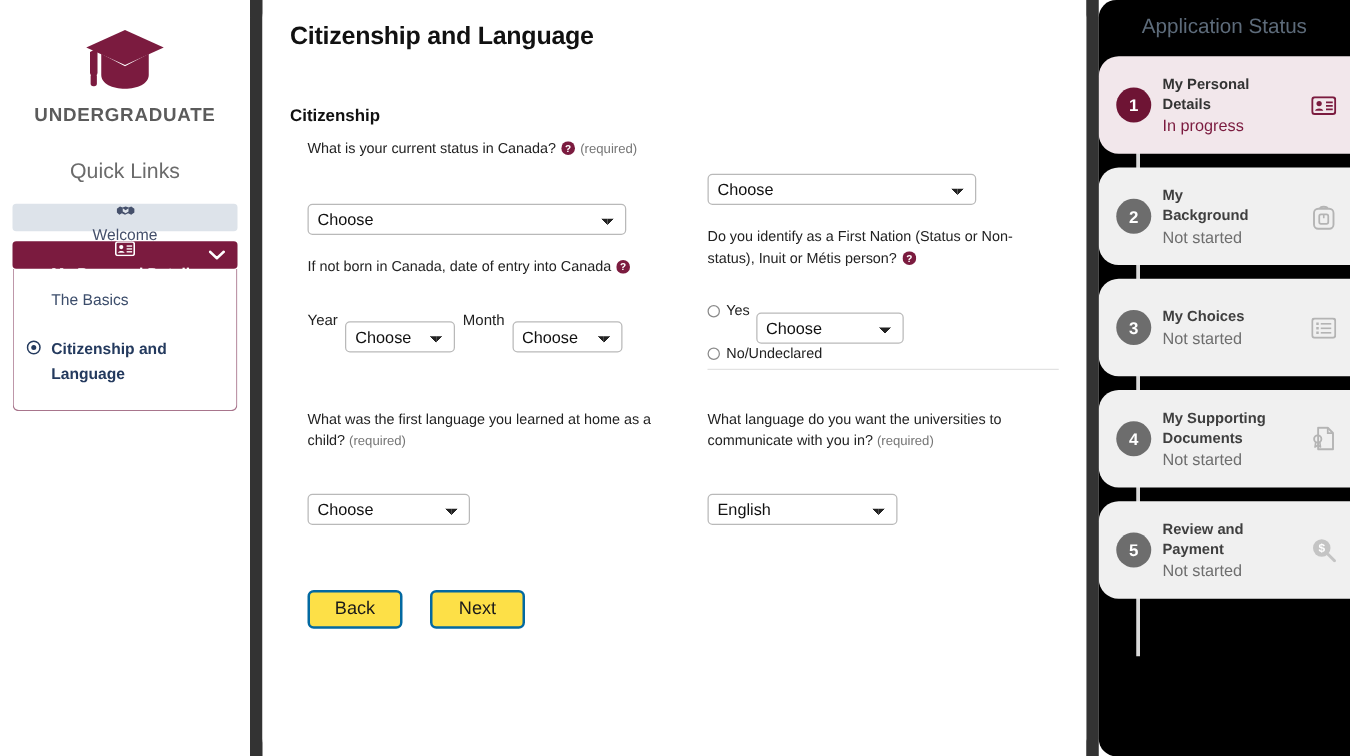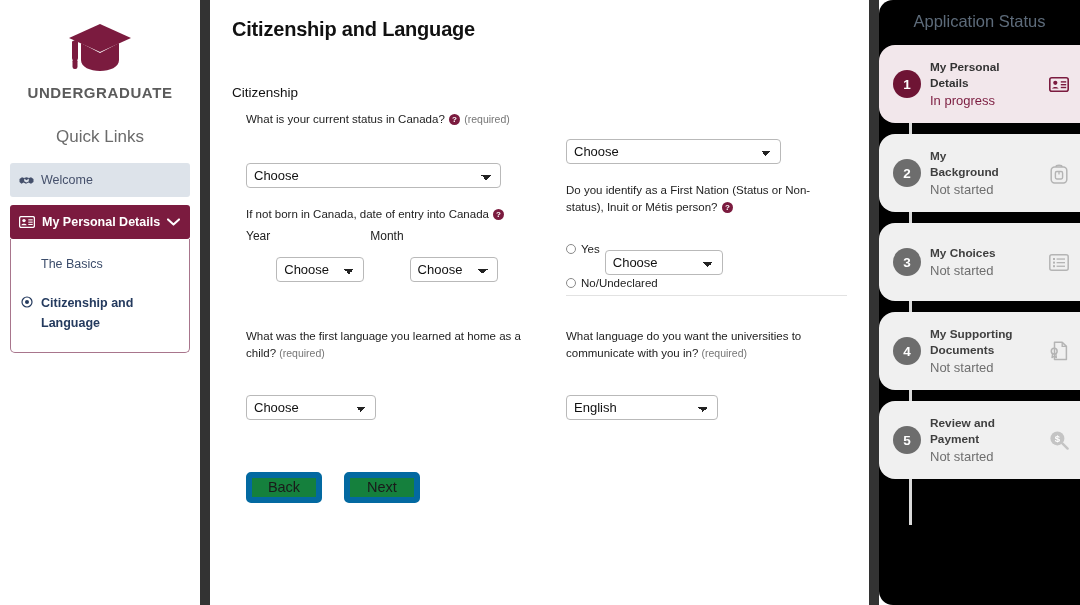--- a/index.html
+++ b/index.html
@@ -56,24 +56,25 @@
     color: #6b6b6b;
     margin-top: 26px;
     margin-bottom: 16px;
     font-weight: normal;
   }
 
   .nav-item {
     display: flex;
     align-items: center;
     gap: 7px;
-    height: 34px;
+    height: 22px;
     padding: 0 9px;
     font-size: 12.5px;
     border-radius: 3px;
+    flex-direction: column;
   }
   .nav-item.welcome {
     background: #dde3ea;
     color: #45506b;
     font-weight: normal;
   }
   .nav-item.active-main {
     background: #7b1b3f;
     color: #ffffff;
     font-weight: bold;
@@ -142,21 +143,21 @@
   .page-title {
     font-size: 20px;
     font-weight: bold;
     color: #111111;
     margin-bottom: 44px;
     letter-spacing: -0.2px;
   }
 
   .section-heading {
     font-size: 13.5px;
-    font-weight: normal;
+    font-weight: bold;
     color: #111111;
     margin-bottom: 11px;
   }
 
   .two-col {
     display: flex;
     gap: 0;
     padding-left: 14px;
   }
   .col-left { flex: 0 0 320px; padding-right: 18px; }
@@ -204,20 +205,21 @@
   }
   select.wide { width: 255px; }
   select.wide-r { width: 215px; }
   select.med { width: 88px; padding-right: 24px; }
   select.choose-lang { width: 130px; }
   select.comm-lang { width: 152px; }
   select.yes-select { width: 118px; }
 
   .inline-row {
     display: flex;
+    align-items: center;
     gap: 6px;
     font-size: 12px;
     color: #222222;
   }
 
   .radio-row {
     display: flex;
     align-items: center;
     gap: 5px;
     font-size: 11.5px;
@@ -241,22 +243,22 @@
 
   .language-block { margin-top: 14px; }
 
   .btn-row {
     display: flex;
     gap: 22px;
     padding-left: 14px;
     margin-top: 34px;
   }
   .btn {
-    background: #15803d;
-    border: 6px solid #0369a1;
+    background: #fde047;
+    border: 2px solid #0369a1;
     border-radius: 5px;
     color: #1a1a1a;
     font-size: 14.5px;
     font-family: "Liberation Sans", sans-serif;
     width: 76px;
     height: 31px;
     cursor: pointer;
   }
 
   

